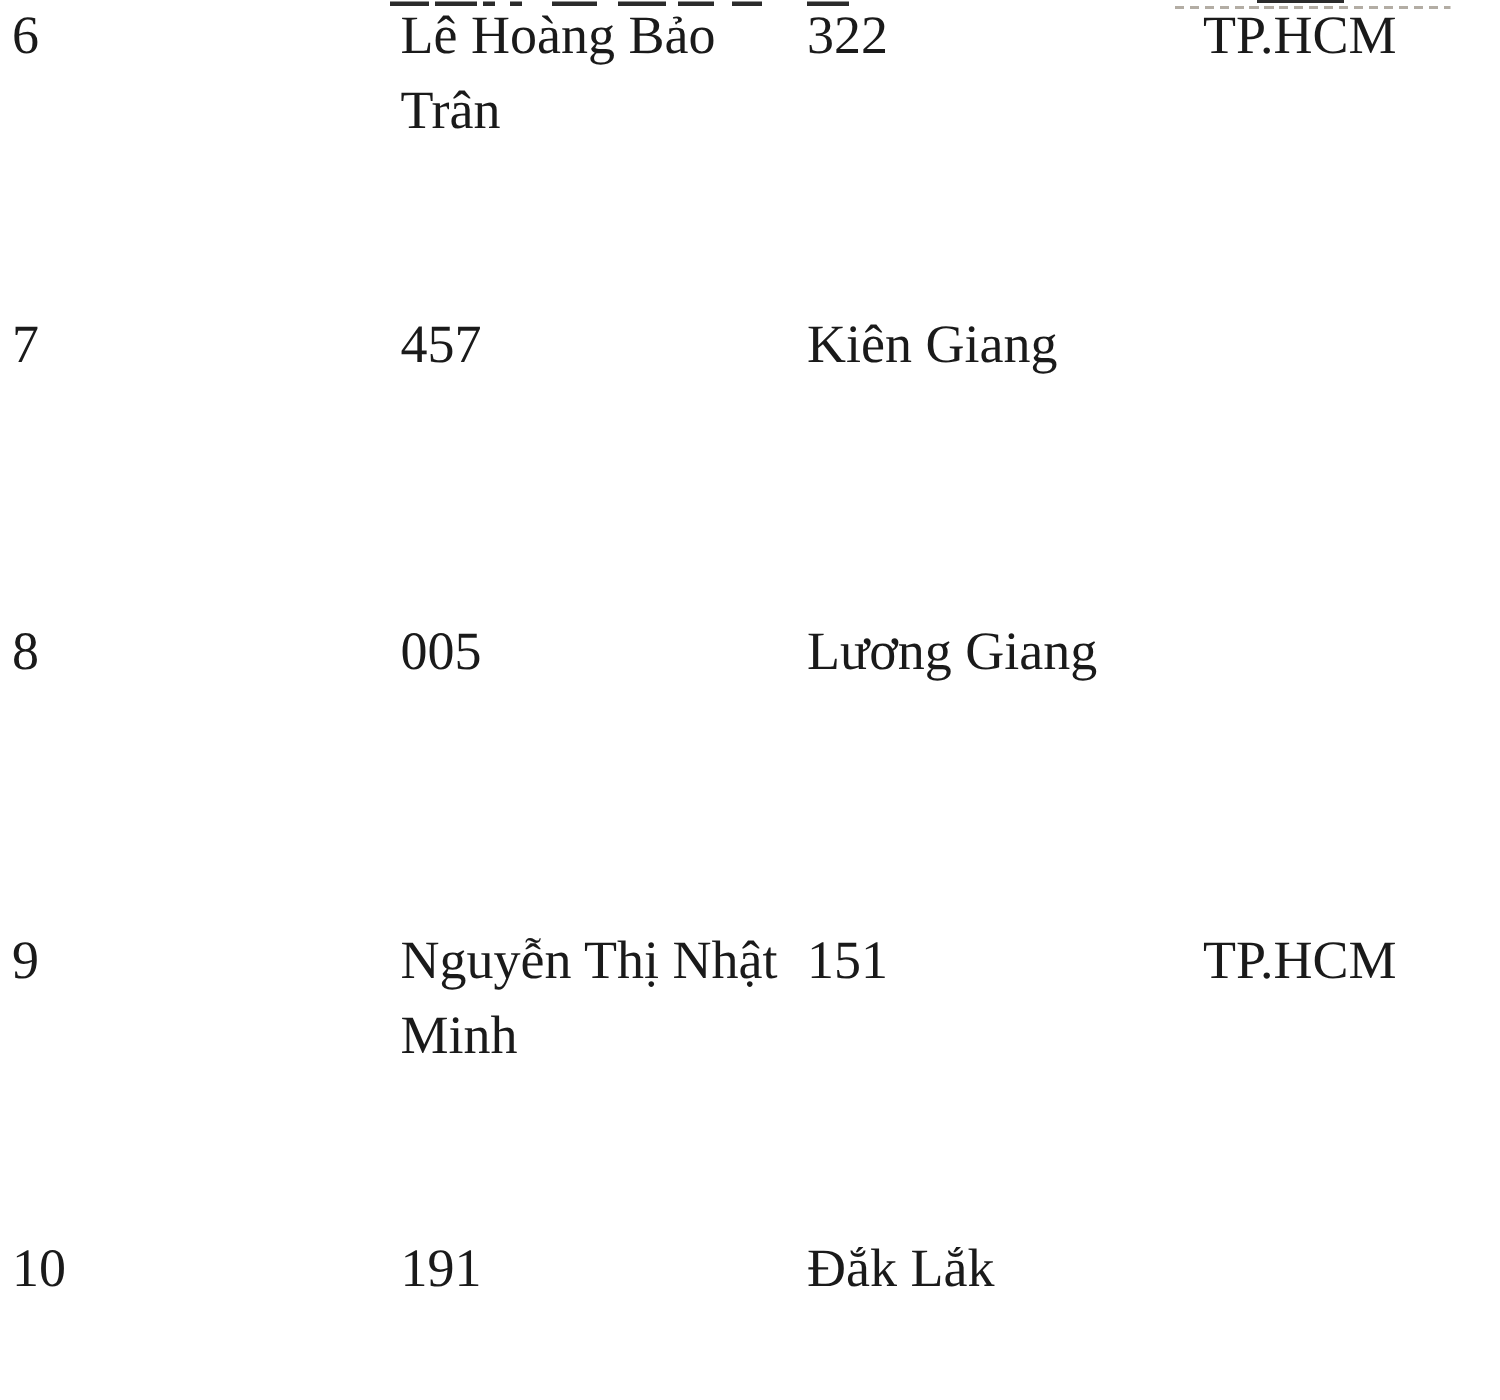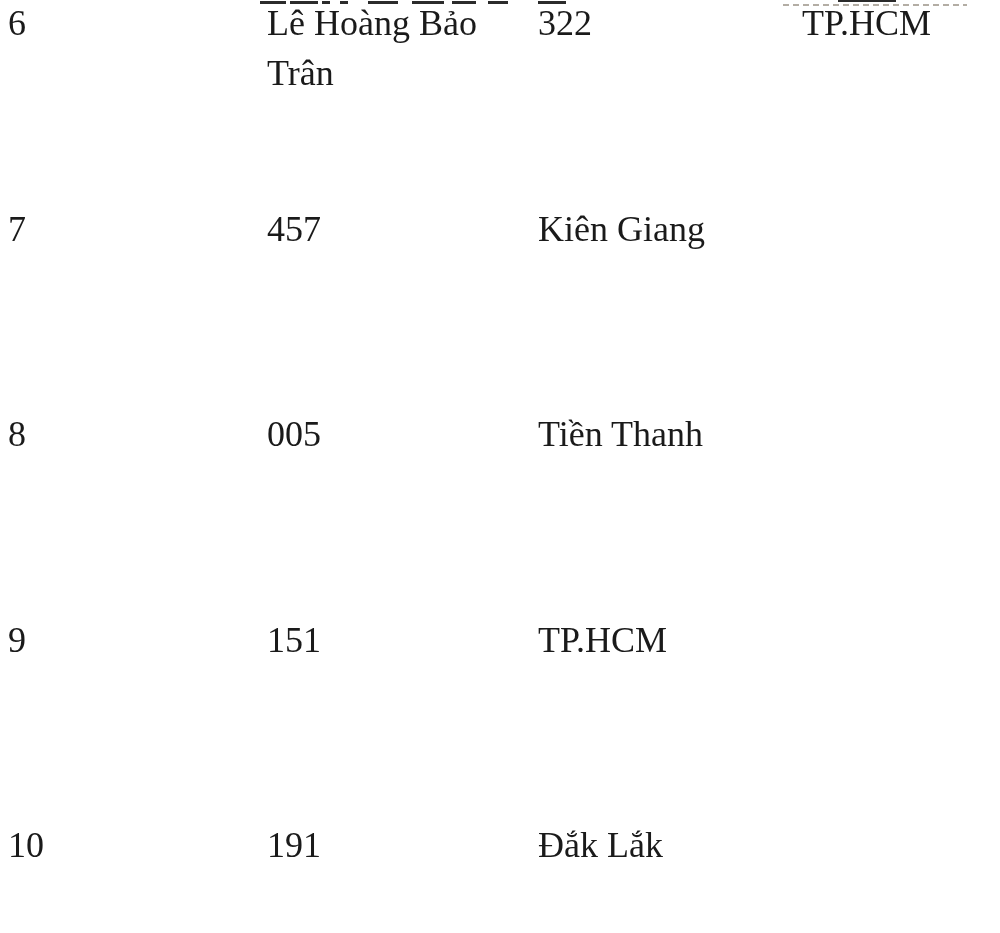--- a/index.html
+++ b/index.html
@@ -85,25 +85,26 @@
 
   <div class="row" role="row">
     <div class="cell rank" role="cell">7</div>
     <div class="cell num" role="cell">457</div>
     <div class="cell prov" role="cell">Kiên Giang</div>
   </div>
 
   <div class="row" role="row">
     <div class="cell rank" role="cell">8</div>
     <div class="cell num" role="cell">005</div>
-    <div class="cell prov" role="cell">Tiền Thanh</div>
+    <div class="cell prov" role="cell">Lương Giang</div>
   </div>
 
   <div class="row" role="row">
     <div class="cell rank" role="cell">9</div>
+    <div class="cell name" role="cell">Nguyễn Thị Nhật Minh</div>
     <div class="cell num" role="cell">151</div>
     <div class="cell prov" role="cell">TP.HCM</div>
   </div>
 
   <div class="row" role="row">
     <div class="cell rank" role="cell">10</div>
     <div class="cell num" role="cell">191</div>
     <div class="cell prov" role="cell">Đắk Lắk</div>
   </div>
 

